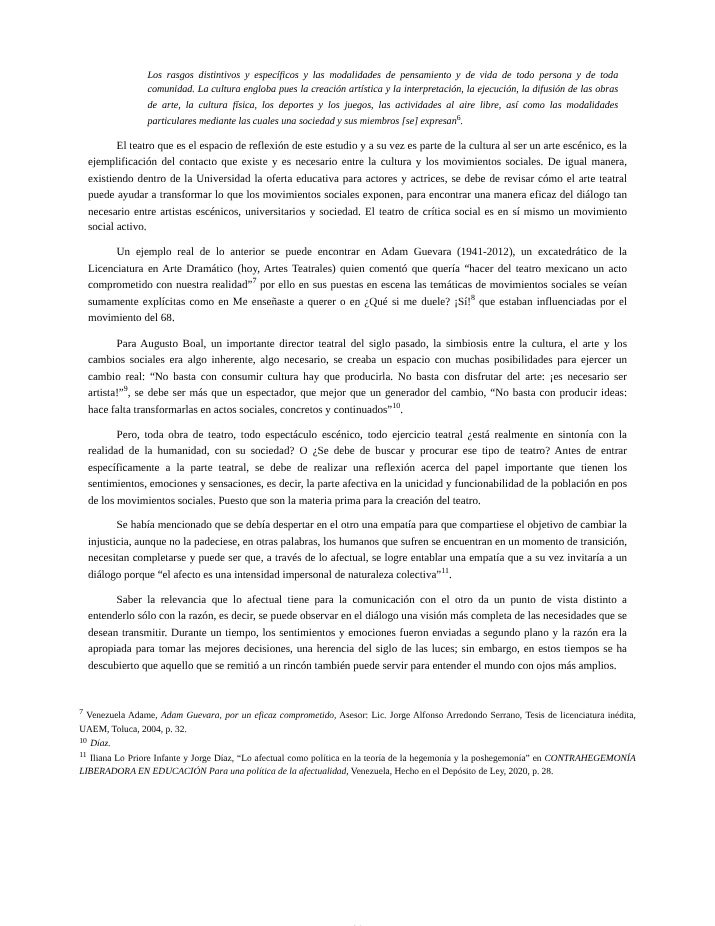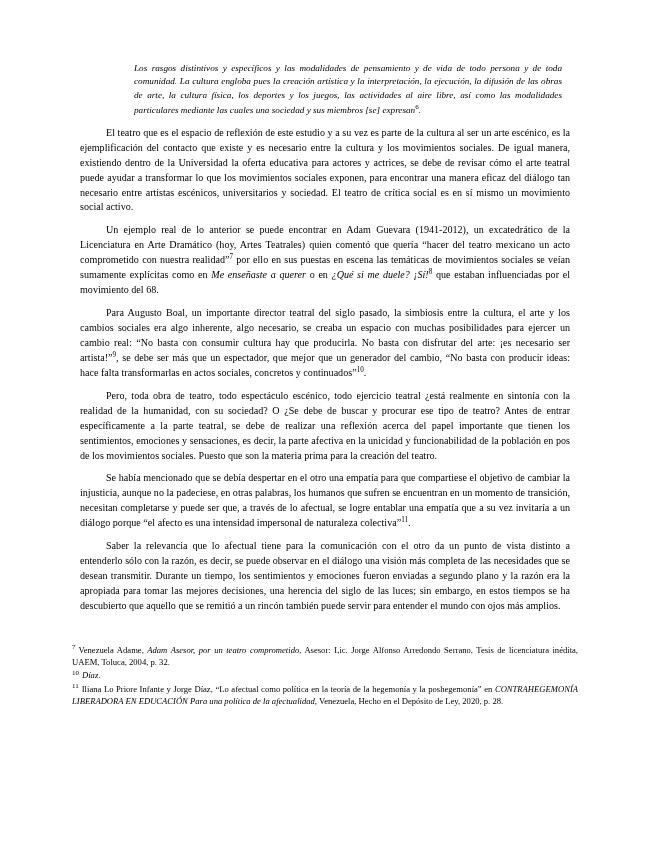--- a/index.html
+++ b/index.html
@@ -42,21 +42,21 @@
     text-align: justify;
     text-indent: 26px;
     hyphens: auto;
   }
   p.body.first { margin-top: 8px; }
   p.body sup {
     font-size: 7.2px;
     vertical-align: super;
     line-height: 0;
   }
-  .it { font-style: italic; }
+  .it { }
   .footnotes {
     position: absolute;
     left: 72px;
     right: 72px;
     top: 640px;
   }
   .fn-rule {
     width: 0;
     height: 0;
     border-top: 0px solid #000;
@@ -97,20 +97,20 @@
     <p class="body first" id="p1"><span>El teatro que es el espacio de reflexión de este estudio y a su vez es parte de la cultura al ser un arte escénico, es la ejemplificación del contacto que existe y es necesario entre la cultura y los movimientos sociales. De igual manera, existiendo dentro de la Universidad la oferta educativa para actores y actrices, se debe de revisar cómo el arte teatral puede ayudar a transformar lo que los movimientos sociales exponen, para encontrar una manera eficaz del diálogo tan necesario entre artistas escénicos, universitarios y sociedad. El teatro de crítica social es en sí mismo un movimiento social activo.</span></p>
     <p class="body" id="p2"><span>Un ejemplo real de lo anterior se puede encontrar en Adam Guevara (1941-2012), un excatedrático de la Licenciatura en Arte Dramático (hoy, Artes Teatrales) quien comentó que quería “hacer del teatro mexicano un acto comprometido con nuestra realidad”</span><sup>7</sup><span> por ello en sus puestas en escena las temáticas de movimientos sociales se veían sumamente explícitas como en </span><span class="it">Me enseñaste a querer</span><span> o en </span><span class="it">¿Qué si me duele? ¡Sí!</span><sup>8</sup><span> que estaban influenciadas por el movimiento del 68.</span></p>
     <p class="body" id="p3"><span>Para Augusto Boal, un importante director teatral del siglo pasado, la simbiosis entre la cultura, el arte y los cambios sociales era algo inherente, algo necesario, se creaba un espacio con muchas posibilidades para ejercer un cambio real: “No basta con consumir cultura hay que producirla. No basta con disfrutar del arte: ¡es necesario ser artista!”</span><sup>9</sup><span>, se debe ser más que un espectador, que mejor que un generador del cambio, “No basta con producir ideas: hace falta transformarlas en actos sociales, concretos y continuados”</span><sup>10</sup><span>.</span></p>
     <p class="body" id="p4"><span>Pero, toda obra de teatro, todo espectáculo escénico, todo ejercicio teatral ¿está realmente en sintonía con la realidad de la humanidad, con su sociedad? O ¿Se debe de buscar y procurar ese tipo de teatro? Antes de entrar específicamente a la parte teatral, se debe de realizar una reflexión acerca del papel importante que tienen los sentimientos, emociones y sensaciones, es decir, la parte afectiva en la unicidad y funcionabilidad de la población en pos de los movimientos sociales. Puesto que son la materia prima para la creación del teatro.</span></p>
     <p class="body" id="p5"><span>Se había mencionado que se debía despertar en el otro una empatía para que compartiese el objetivo de cambiar la injusticia, aunque no la padeciese, en otras palabras, los humanos que sufren se encuentran en un momento de transición, necesitan completarse y puede ser que, a través de lo afectual, se logre entablar una empatía que a su vez invitaría a un diálogo porque “el afecto es una intensidad impersonal de naturaleza colectiva”</span><sup>11</sup><span>.</span></p>
     <p class="body" id="p6"><span>Saber la relevancia que lo afectual tiene para la comunicación con el otro da un punto de vista distinto a entenderlo sólo con la razón, es decir, se puede observar en el diálogo una visión más completa de las necesidades que se desean transmitir. Durante un tiempo, los sentimientos y emociones fueron enviadas a segundo plano y la razón era la apropiada para tomar las mejores decisiones, una herencia del siglo de las luces; sin embargo, en estos tiempos se ha descubierto que aquello que se remitió a un rincón también puede servir para entender el mundo con ojos más amplios.</span></p>
   </div>
 
   <div class="footnotes">
     <div class="fn-rule"></div>
-    <p class="fn" id="fn7"><sup>7</sup><span>Venezuela Adame, </span><span class="it">Adam Asesor, por un teatro comprometido</span><span>, Asesor: Lic. Jorge Alfonso Arredondo Serrano, Tesis de licenciatura inédita, UAEM, Toluca, 2004, p. 32.</span></p>
+    <p class="fn" id="fn7"><sup>7</sup><span>Venezuela Adame, </span><span class="it">Adam Guevara, por un eficaz comprometido</span><span>, Asesor: Lic. Jorge Alfonso Arredondo Serrano, Tesis de licenciatura inédita, UAEM, Toluca, 2004, p. 32.</span></p>
     <p class="fn" id="fn10"><sup>10</sup><span class="it">Díaz</span><span>.</span></p>
     <p class="fn" id="fn11"><sup>11</sup><span>Iliana Lo Priore Infante y Jorge Díaz, “Lo afectual como política en la teoría de la hegemonía y la poshegemonía” en </span><span class="it">CONTRAHEGEMONÍA LIBERADORA EN EDUCACIÓN Para una política de la afectualidad</span><span>, Venezuela, Hecho en el Depósito de Ley, 2020, p. 28.</span></p>
   </div>
 
   <div class="page-number">81</div>
 
 </div>
 
 </body></html>

